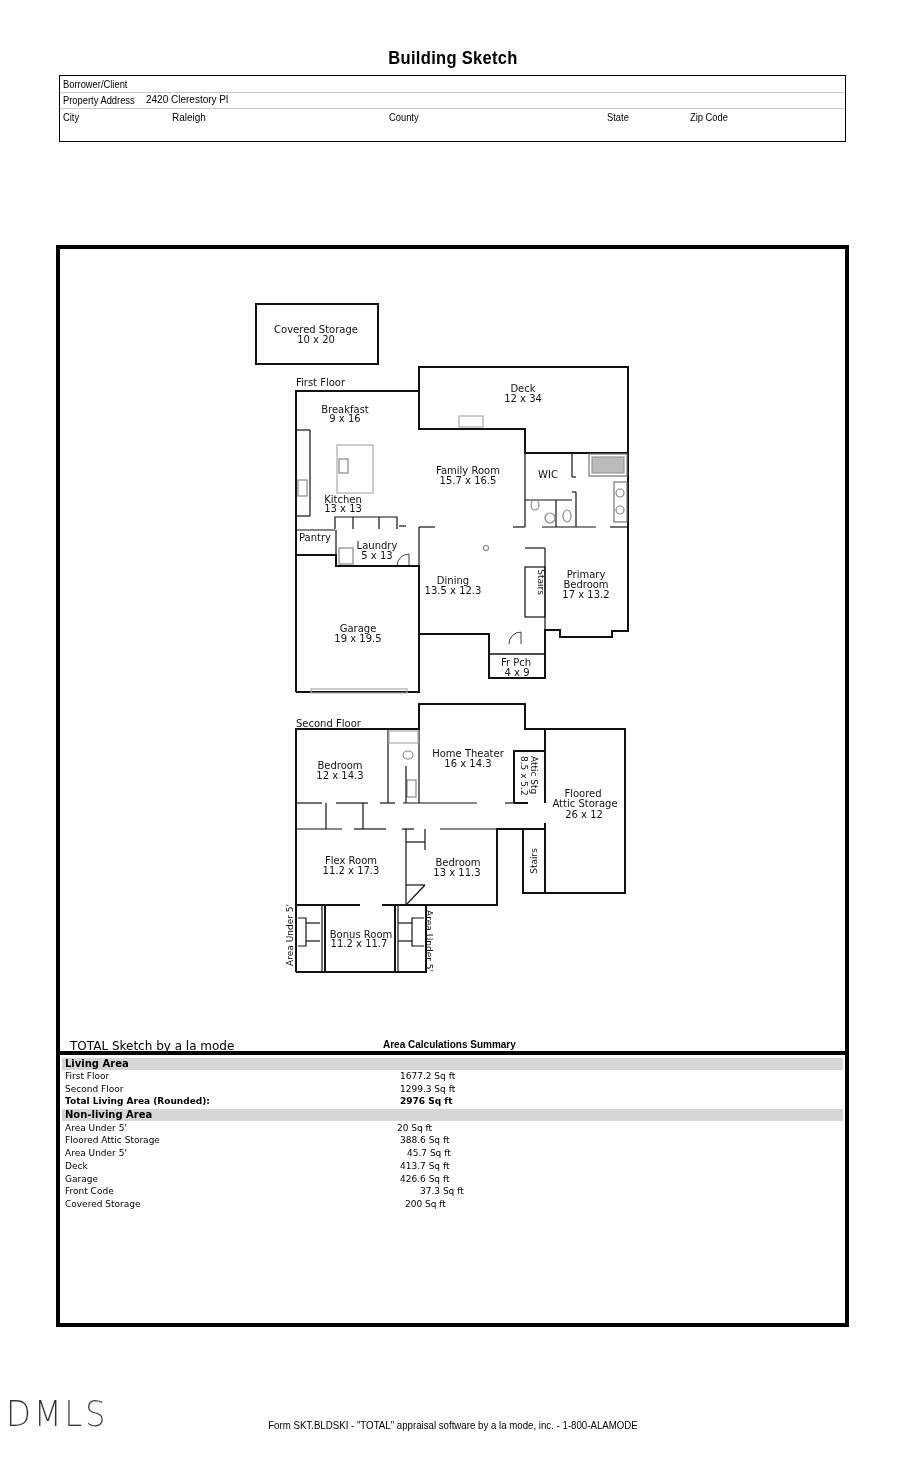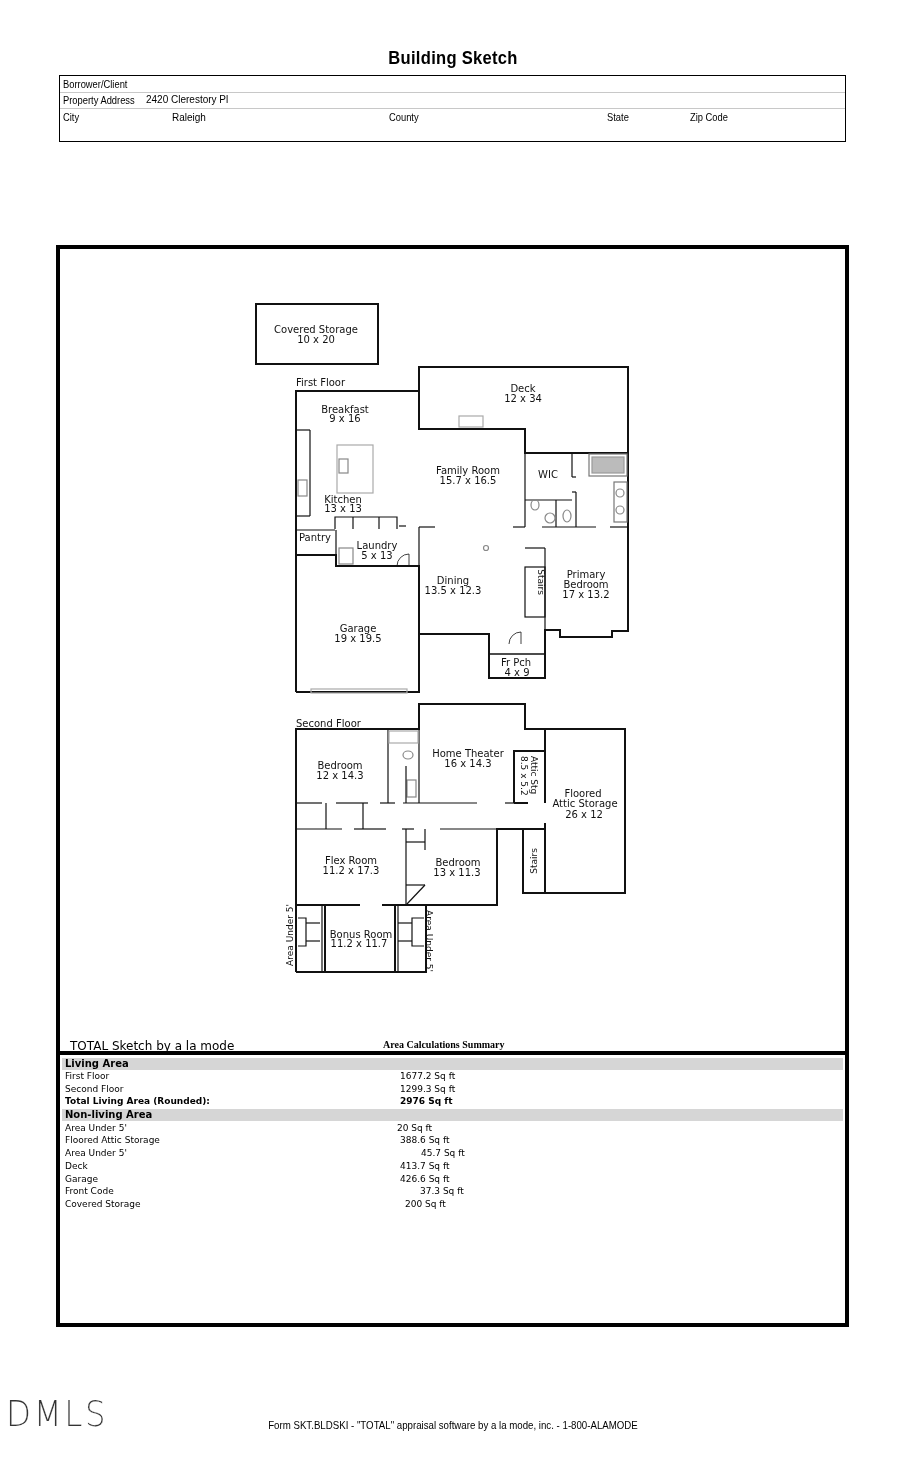--- a/index.html
+++ b/index.html
@@ -6,21 +6,21 @@
   body { width: 900px; height: 1482px; position: relative; overflow: hidden; font-family: "Liberation Sans", sans-serif; color: #000; }
   .title { position: absolute; left: 0; top: 48px; width: 906px; text-align: center; font-family: "Liberation Sans", sans-serif; font-weight: bold; font-size: 18px; letter-spacing: 0.3px; transform: scaleX(0.92); }
   .hdr { position: absolute; left: 59px; top: 75px; width: 787px; height: 67px; border: 1.5px solid #000; box-sizing: border-box; }
   .hdr-row { position: absolute; left: 0; width: 100%; height: 16px; border-bottom: 1px solid #c8c8c8; font-size: 11px; }
   .hdr-row:last-child { border-bottom: none; }
   .hdr-label { position: absolute; left: 3px; top: 2px; font-size: 11px; font-family: "Liberation Sans", sans-serif; transform: scaleX(0.85); transform-origin: left; white-space: nowrap; }
   .hdr-val { position: absolute; top: 2px; font-size: 10px; white-space: nowrap; }
   .main-box { position: absolute; left: 56px; top: 245px; width: 793px; height: 1082px; border: 4px solid #000; box-sizing: border-box; }
   .divider { position: absolute; left: 56px; top: 1051px; width: 793px; height: 4px; background: #000; }
   .sketch-credit { position: absolute; left: 70px; top: 1039px; font-size: 12px; font-family: "DejaVu Sans", sans-serif; }
-  .summary-title { position: absolute; left: 383px; top: 1039px; font-size: 10px; font-weight: bold; font-family: Liberation Serif, serif; }
+  .summary-title { position: absolute; left: 383px; top: 1039px; font-size: 10px; font-weight: bold; font-family: Liberation Sans, sans-serif; }
   .band { position: absolute; left: 62px; width: 781px; height: 12px; background: #d6d6d6; }
   .band-label { position: absolute; left: 65px; font-size: 10px; font-weight: bold; font-family: "DejaVu Sans", sans-serif; }
   .area-row { position: absolute; left: 65px; width: 500px; font-size: 9px; font-family: "DejaVu Sans", sans-serif; height: 12px; }
   .area-name { position: absolute; left: 0; white-space: nowrap; }
   .area-val { position: absolute; left: 335px; white-space: nowrap; }
   .area-row.bold { font-weight: bold; }
   .plan { position: absolute; left: 0; top: 0; width: 900px; height: 1482px; pointer-events: none; }
   .plan text { font-family: "DejaVu Sans", sans-serif; font-size: 10px; fill: #111; }
   .footer-logo { position: absolute; left: 6px; top: 1393px; font-family: "DejaVu Sans", sans-serif; font-weight: 100; font-size: 36px; letter-spacing: 3px; color: #333; transform: scaleX(0.9); transform-origin: left; -webkit-text-stroke: 0.2px #fff; }
   .footer-form { position: absolute; left: 0; top: 1419px; width: 906px; text-align: center; font-size: 11px; transform: scaleX(0.88); }
@@ -239,21 +239,21 @@
 <div class="area-row" style="top:1123px;">
   <span class="area-name">Area Under 5'</span>
   <span class="area-val" style="left:332px;">20 Sq ft</span>
 </div>
 <div class="area-row" style="top:1135px;">
   <span class="area-name">Floored Attic Storage</span>
   <span class="area-val">388.6 Sq ft</span>
 </div>
 <div class="area-row" style="top:1148px;">
   <span class="area-name">Area Under 5'</span>
-  <span class="area-val" style="left:356px;text-align:center;">45.7 Sq ft</span>
+  <span class="area-val" style="left:342px;text-align:center;">45.7 Sq ft</span>
 </div>
 <div class="area-row" style="top:1161px;">
   <span class="area-name">Deck</span>
   <span class="area-val">413.7 Sq ft</span>
 </div>
 <div class="area-row" style="top:1174px;">
   <span class="area-name">Garage</span>
   <span class="area-val">426.6 Sq ft</span>
 </div>
 <div class="area-row" style="top:1186px;">

